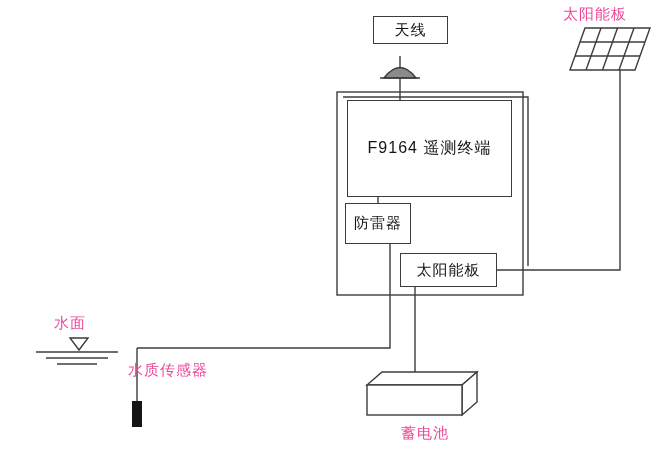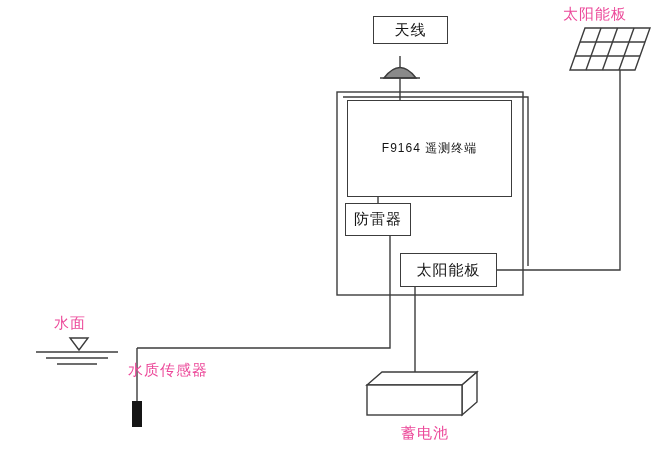--- a/index.html
+++ b/index.html
@@ -71,25 +71,25 @@
       <rect x="367" y="385" width="95" height="30"></rect>
     </g>
   </svg>
 
   <div class="box" style="left:337px;top:16px;width:75px;height:28px;margin-left:36px;">
     <span>天线</span>
   </div>
 
   <div class="label" style="left:563px;top:4px;">太阳能板</div>
 
-  <div class="box" style="left:347px;top:100px;width:165px;height:97px;font-size:12px;">
+  <div class="box" style="left:347px;top:100px;width:165px;height:97px;font-size:16px;">
     <span>F9164 遥测终端</span>
   </div>
 
-  <div class="box" style="left:345px;top:203px;width:66px;height:33px;">
+  <div class="box" style="left:345px;top:203px;width:66px;height:41px;">
     <span>防雷器</span>
   </div>
 
 
   <div class="box" style="left:400px;top:253px;width:97px;height:34px;">
     <span>太阳能板</span>
   </div>
 
   <div class="label" style="left:54px;top:315px;font-family:Liberation Mono, monospace;">水面</div>
 

